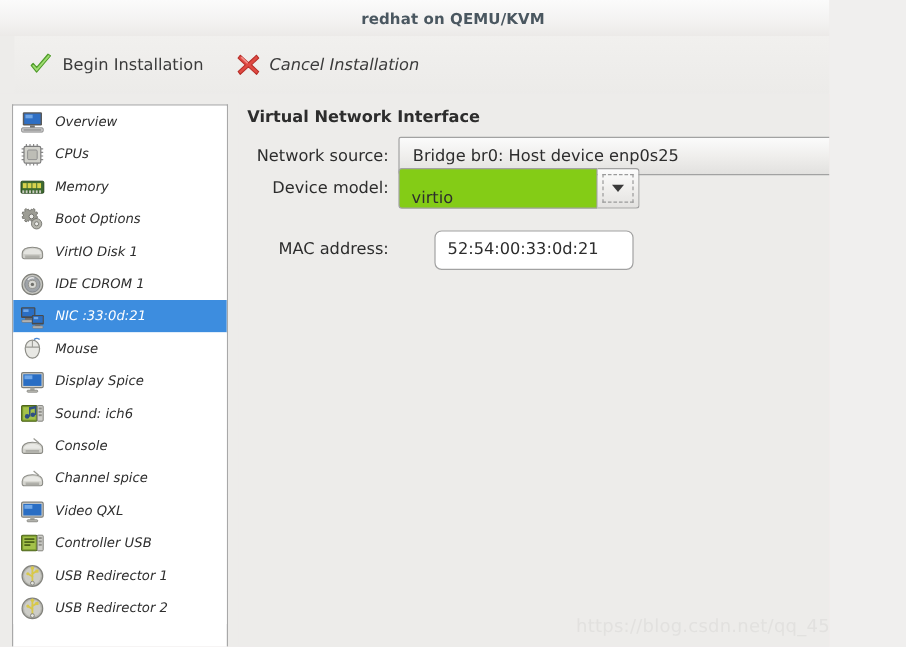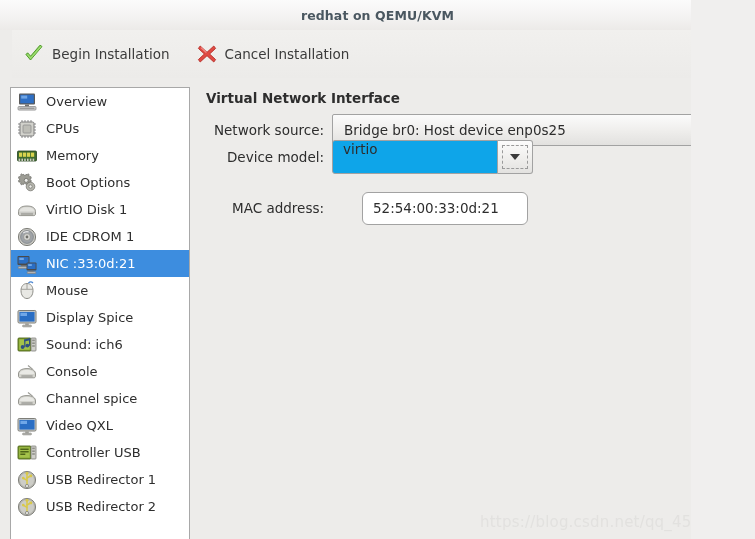--- a/index.html
+++ b/index.html
@@ -80,24 +80,25 @@
   }
   .side-item.selected { background: #3d8ddf; }
   .side-item.selected .side-label { color: #ffffff; }
   .side-icon {
     width: 22px; height: 22px;
     flex: 0 0 22px;
     margin-right: 8px;
     display: block;
   }
   .side-label {
-    font-size: 13px;
+    font-size: 11px;
     color: #2e2e2e;
     white-space: nowrap;
     overflow: hidden;
+    font-style: italic;
   }
 
   
   #detail {
     position: absolute; left: 199px; top: 0;
     width: 556px; height: 461px;
     background: #edecea;
   }
   #detail-title {
     position: absolute; left: 7px; top: 12px;
@@ -142,24 +143,24 @@
   }
 
   
   #row-devmodel { top: 62px; }
   .combo-entry {
     display: flex; align-items: stretch;
     height: 34px;
   }
   .combo-entry .entry-part {
     width: 166px;
-    background: #0ea5e9;
+    background: #84cc16;
     border: 1px solid #a2a2a2;
     border-radius: 3px 0 0 3px;
-    display: flex; align-items: flex-start;
+    display: flex; align-items: flex-end;
     padding-left: 10px;
     cursor: text;
   }
   .combo-entry .entry-part .entry-text {
     font-size: 13.5px; color: #2d2d2d;
   }
   .combo-entry .arrow-part {
     width: 35px;
     background: linear-gradient(to bottom, #fcfcfc 0%, #f0efed 52%, #e3e2e0 100%);
     border: 1px solid #a2a2a2;
@@ -223,21 +224,21 @@
     <div class="tb-btn">
       <span class="tb-icon">
         <svg width="22" height="22" viewBox="0 0 22 22">
           <path d="M3 11.5 L7.5 17 L19 3.5 L17 2.2 L7.6 13.2 L4.6 9.8 Z" fill="#74c146" stroke="#4f9b2a" stroke-width="1" stroke-linejoin="round"></path>
           <path d="M4.4 11.3 L7.6 15.2 L18 3.3" fill="none" stroke="#9fdc72" stroke-width="1.4"></path>
         </svg>
       </span>
       <span class="tb-label">Begin Installation</span>
     </div>
 
-    <div class="tb-btn" style="margin-left:14px;">
+    <div class="tb-btn" style="margin-left:14px;font-style:italic;">
       <span class="tb-icon">
         <svg width="22" height="22" viewBox="0 0 22 22">
           <path d="M4.2 3 L11 9.3 L17.8 3 L19.6 5.4 L13.6 11 L19.6 16.6 L17.8 19 L11 12.7 L4.2 19 L2.4 16.6 L8.4 11 L2.4 5.4 Z" fill="#e04a43" stroke="#b62e28" stroke-width="0.9" stroke-linejoin="round"></path>
           <path d="M5 4.6 L10.4 9.6" stroke="#f3908b" stroke-width="1.2" fill="none"></path>
         </svg>
       </span>
       <span class="tb-label">Cancel Installation</span>
     </div>
 
   </div>

